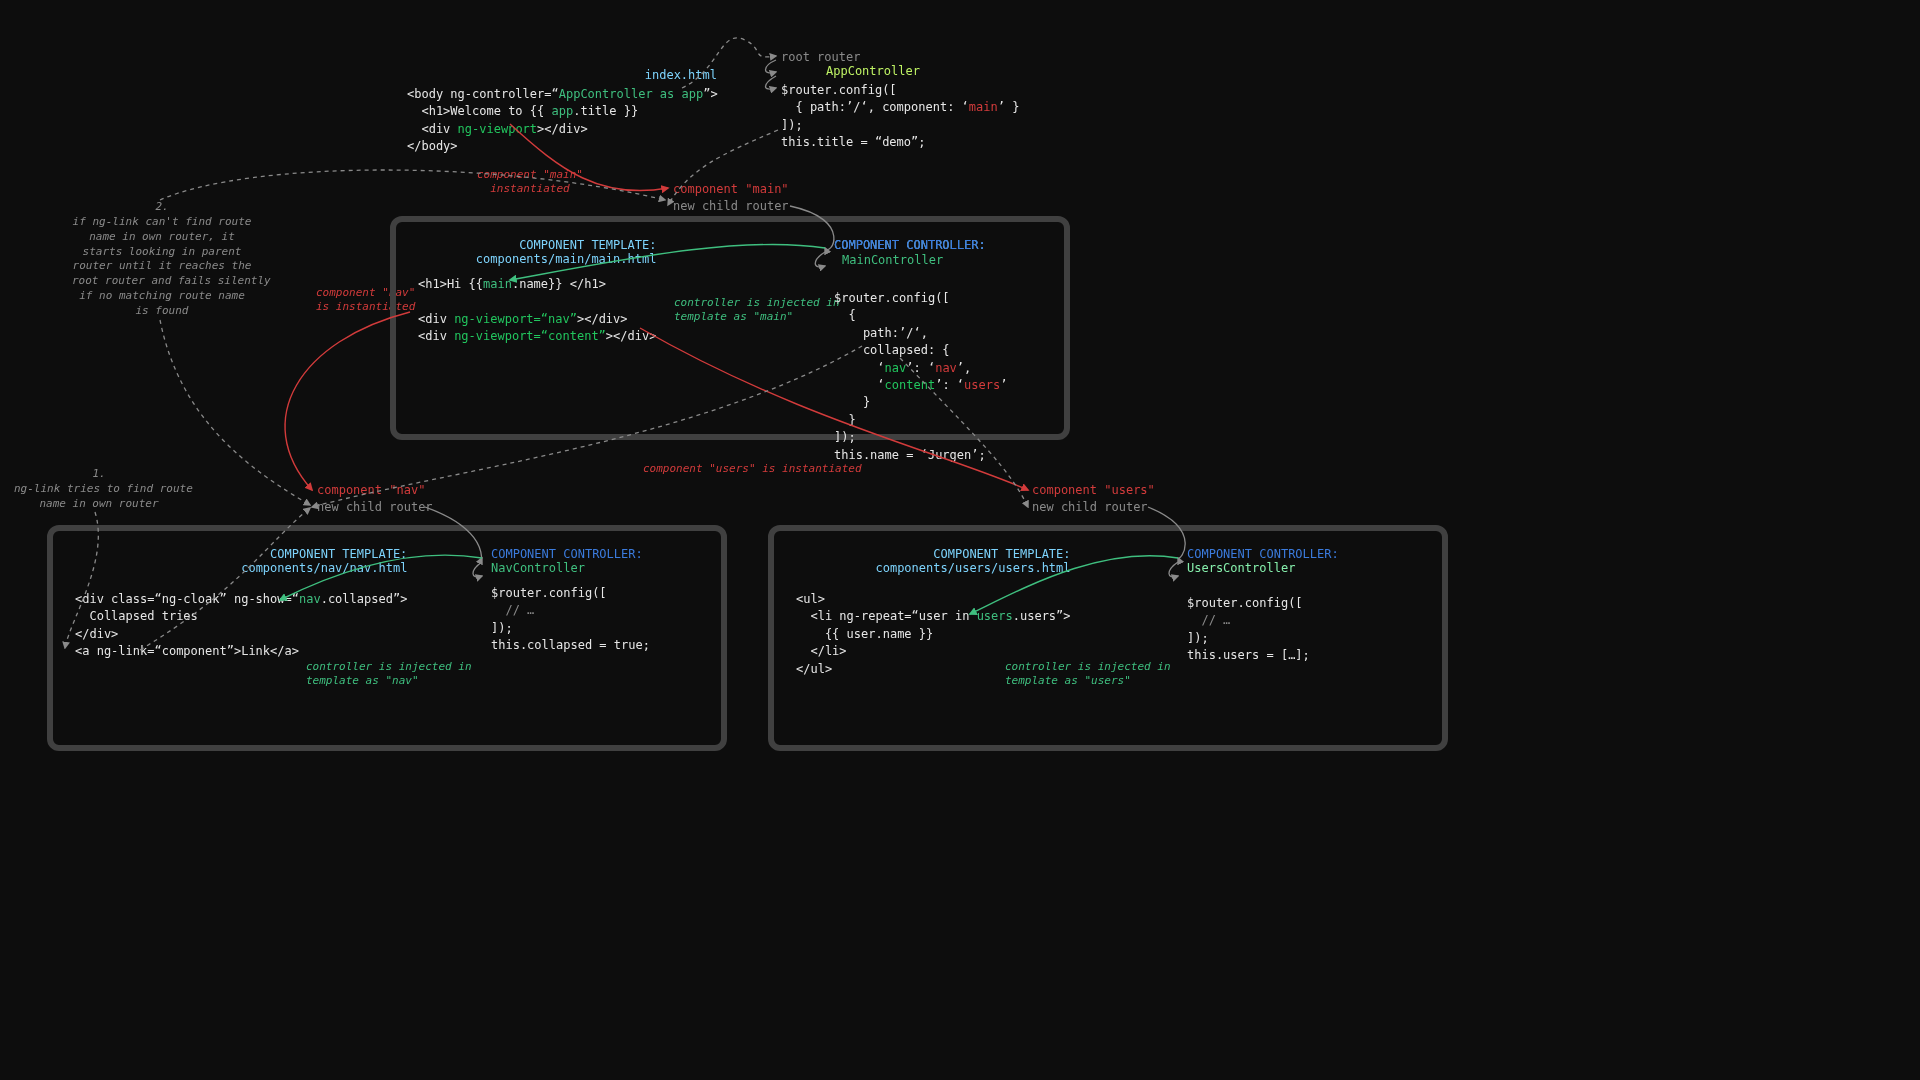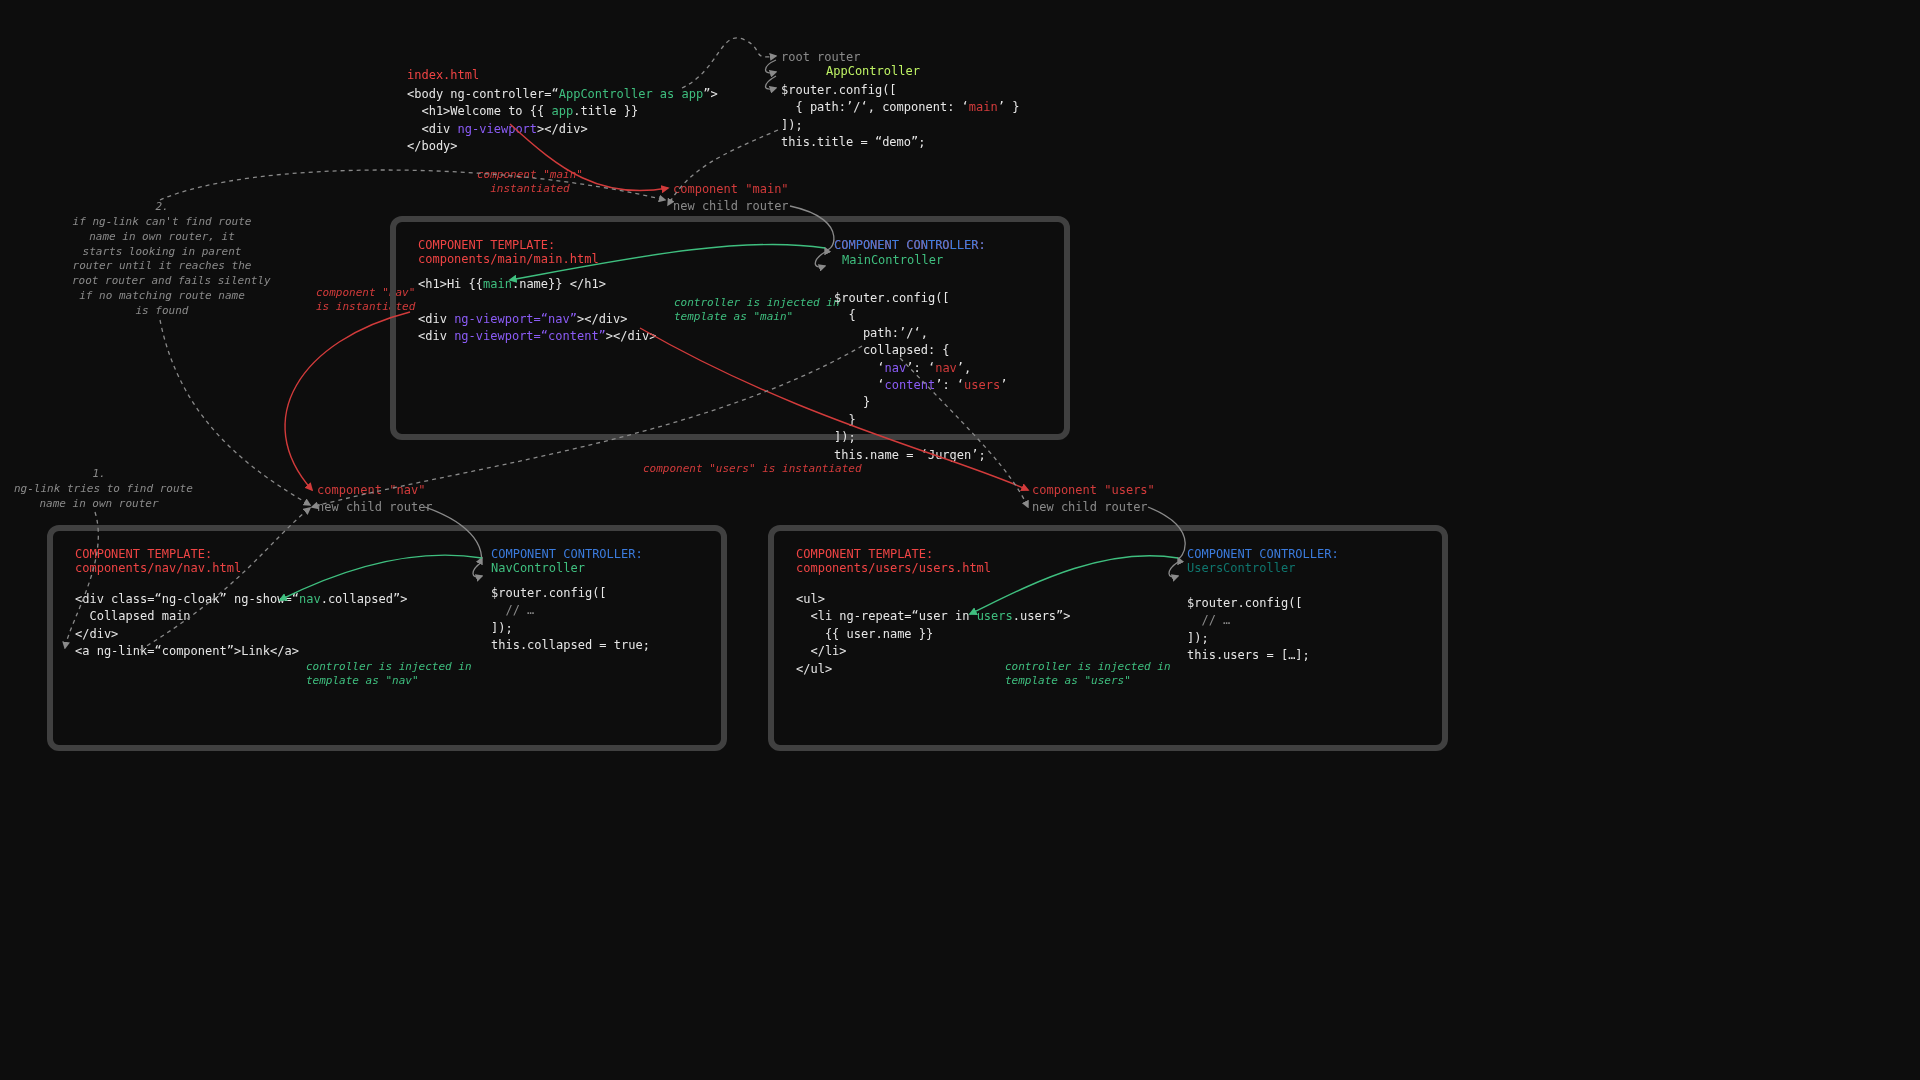--- a/index.html
+++ b/index.html
@@ -15,32 +15,32 @@
   }
   .canvas { position: relative; width: 1536px; height: 864px; }
   .box {
     position: absolute;
     border: 6px solid #404040;
     border-radius: 12px;
     padding: 16px 18px;
     box-sizing: border-box;
   }
   .blk { position: absolute; }
-  .heading-blue { color: #ef4444; font-weight: 500; white-space: pre; }
+  .heading-blue { color: #7dd3fc; font-weight: 500; white-space: pre; text-align: right; }
   pre.code {
     margin: 4px 0 0 0;
     white-space: pre;
     line-height: 1.45;
     font-family: inherit;
     font-size: 12px;
   }
   .c-white  { color: #e6e6e6; }
   .c-green  { color: #3fbf7f; }
   .c-red    { color: #d23b3b; }
-  .c-orange { color: #8b5cf6; }
+  .c-orange { color: #22c55e; }
   .c-gray   { color: #8a8a8a; }
   .lbl-red   { color: #d23b3b; font-style: italic; font-size: 11px; white-space: pre; line-height: 1.3; }
   .lbl-green { color: #3fbf7f; font-style: italic; font-size: 11px; white-space: pre; line-height: 1.3; text-align: left; }
   .lbl-gray  { color: #8a8a8a; font-style: italic; font-size: 11px; white-space: pre; line-height: 1.35; text-align: center; }
   .lbl-gray-plain { color: #8a8a8a; font-size: 12px; white-space: pre; }
   .lbl-red-plain  { color: #d23b3b; font-size: 12px; white-space: pre; }
   svg.arrows {
     position: absolute; left: 0; top: 0; width: 1536px; height: 864px;
     pointer-events: none;
   }
@@ -128,21 +128,21 @@
   <div class="blk lbl-gray-plain" style="left:317px; top:500px;">new child router</div>
 
   <div class="blk lbl-red-plain" style="left:1032px; top:483px;">component "users"</div>
   <div class="blk lbl-gray-plain" style="left:1032px; top:500px;">new child router</div>
 
   <div class="box" style="left:47px; top:525px; width:680px; height:226px;">
     <div style="position:absolute; left:22px; top:16px;">
       <div class="heading-blue">COMPONENT TEMPLATE:
 components/nav/nav.html</div>
       <pre class="code" style="margin-top:16px;"><span class="c-white">&lt;div class=“ng-cloak” ng-show=“</span><span class="c-green">nav</span><span class="c-white">.collapsed”&gt;</span>
-<span class="c-white">  Collapsed main</span>
+<span class="c-white">  Collapsed tries</span>
 <span class="c-white">&lt;/div&gt;</span>
 <span class="c-white">&lt;a ng-link=“component”&gt;Link&lt;/a&gt;</span></pre>
     </div>
     <div style="position:absolute; left:438px; top:16px;">
       <div style="color:#3b7bdd;">COMPONENT CONTROLLER:</div>
       <div style="color:#3fbf7f;">NavController</div>
       <pre class="code" style="margin-top:10px;"><span class="c-white">$router.config([</span>
 <span class="c-gray">  // …</span>
 <span class="c-white">]);</span>
 <span class="c-white">this.collapsed = true;</span></pre>
@@ -157,21 +157,21 @@
       <div class="heading-blue">COMPONENT TEMPLATE:
 components/users/users.html</div>
       <pre class="code" style="margin-top:16px;"><span class="c-white">&lt;ul&gt;</span>
 <span class="c-white">  &lt;li ng-repeat=“user in </span><span class="c-green">users</span><span class="c-white">.users”&gt;</span>
 <span class="c-white">    {{ user.name }}</span>
 <span class="c-white">  &lt;/li&gt;</span>
 <span class="c-white">&lt;/ul&gt;</span></pre>
     </div>
     <div style="position:absolute; left:413px; top:16px;">
       <div style="color:#3b7bdd;">COMPONENT CONTROLLER:</div>
-      <div style="color:#0f766e;">UsersController</div>
+      <div style="color:#86efac;">UsersController</div>
       <pre class="code" style="margin-top:20px;"><span class="c-white">$router.config([</span>
 <span class="c-gray">  // …</span>
 <span class="c-white">]);</span>
 <span class="c-white">this.users = […];</span></pre>
     </div>
   </div>
 
   <div class="blk lbl-green" style="left:1005px; top:660px;">controller is injected in
 template as "users"</div>
 

